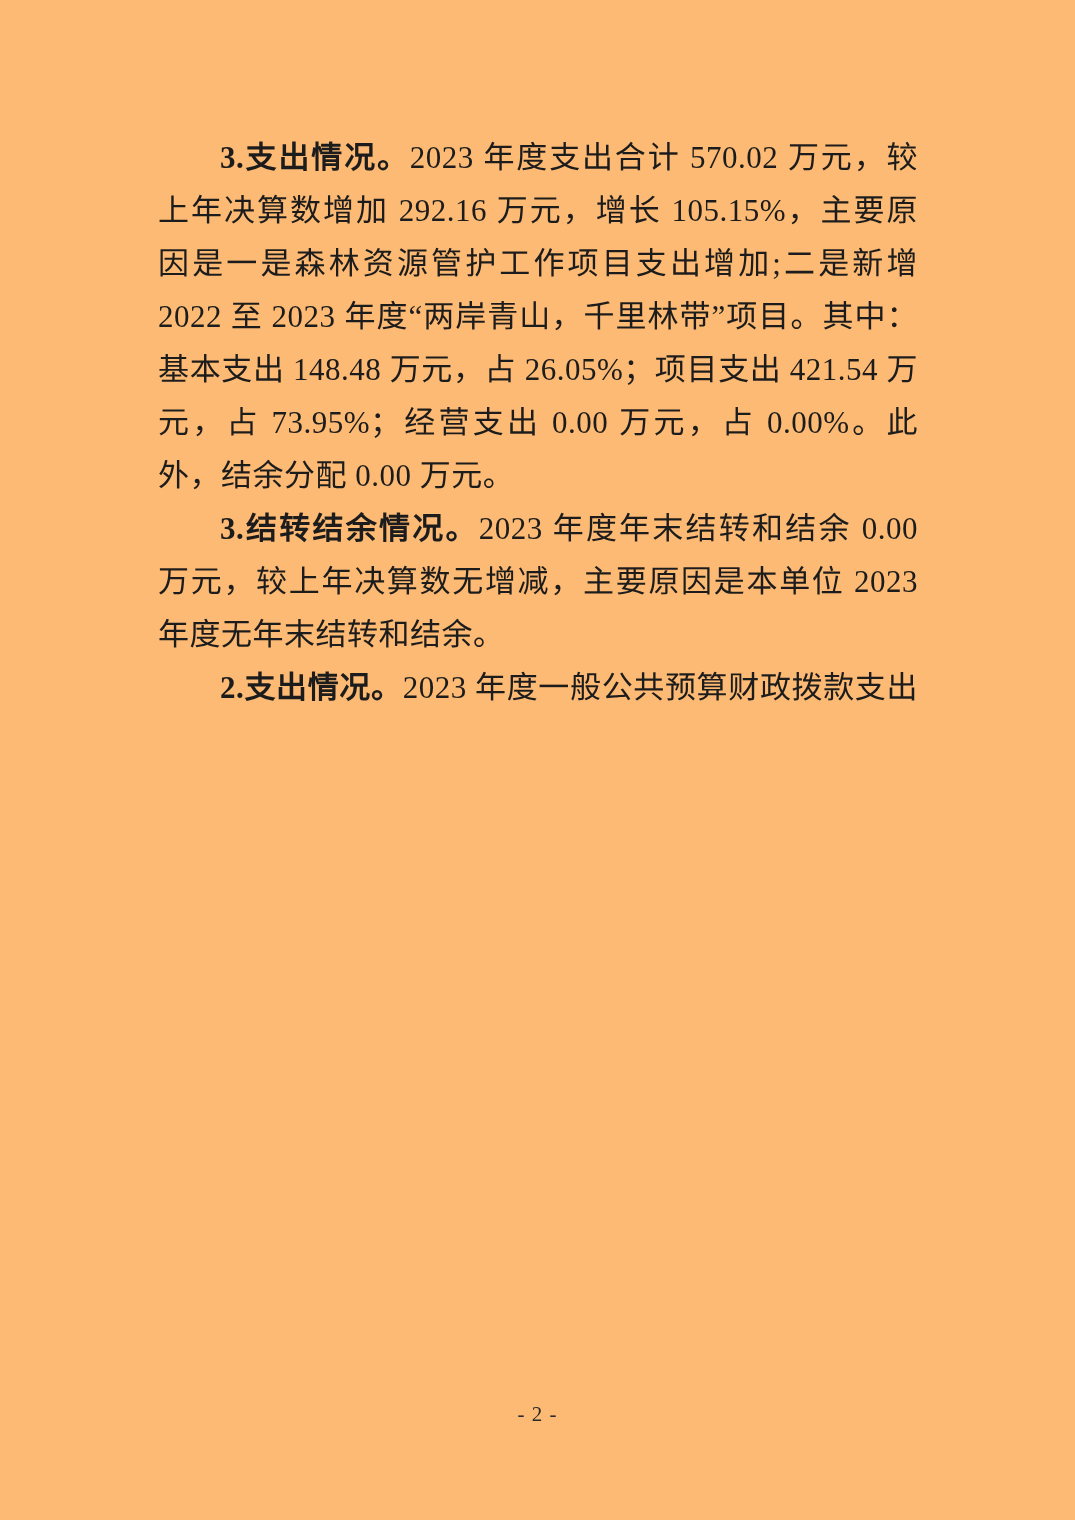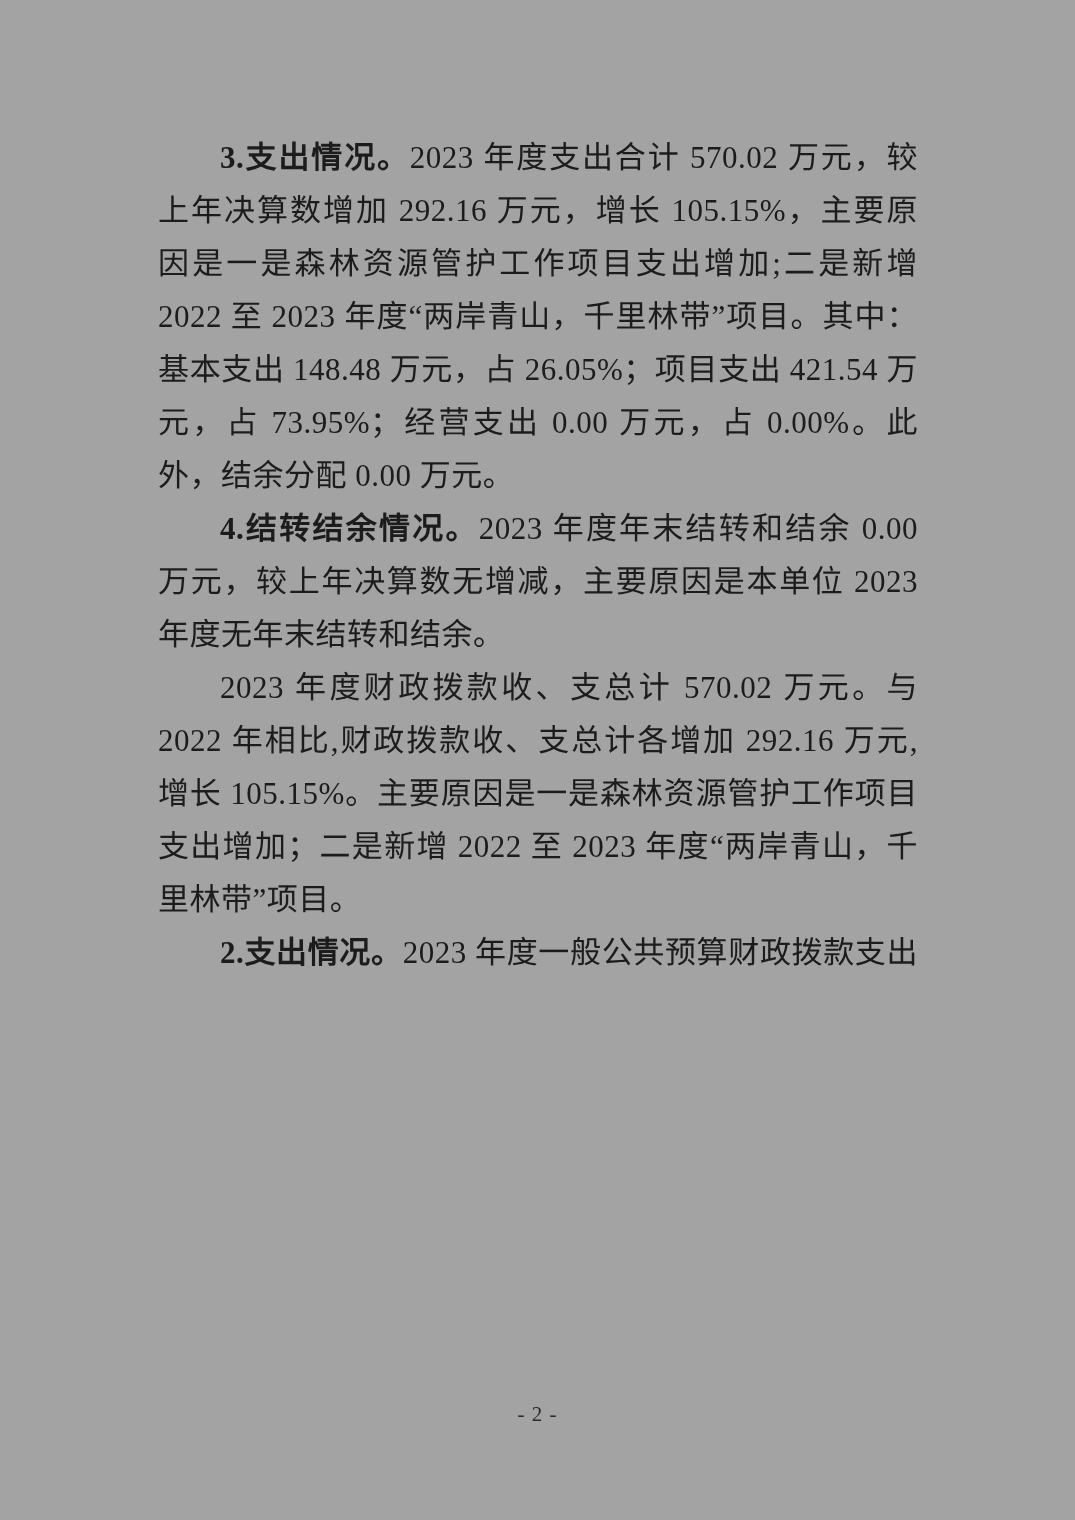--- a/index.html
+++ b/index.html
@@ -4,21 +4,21 @@
 <style>
   html, body {
     margin: 0;
     padding: 0;
     background: #ffffff;
   }
   .page {
     position: relative;
     width: 1075px;
     height: 1520px;
-    background: #a3a3a3;
+    background: #fdba74;
     overflow: hidden;
     font-family: "Liberation Serif", "DejaVu Serif", serif;
     color: #1c1c1c;
   }
   .content {
     position: absolute;
     left: 158px;
     right: 157px;
     top: 131px;
   }
@@ -51,18 +51,17 @@
     letter-spacing: 1px;
     color: #2a2a2a;
   }
 </style>
 </head>
 <body>
 
 <div class="page">
   <div class="content" id="paragraphs">
       <p class="para body"><b class="lead">3.支出情况。</b><span>2023 年度支出合计 570.02 万元，较上年决算数增加 292.16 万元，增长 105.15%，主要原因是一是森林资源管护工作项目支出增加;二是新增 2022 至 2023 年度“两岸青山，千里林带”项目。其中：基本支出 148.48 万元，占 26.05%；项目支出 421.54 万元，占 73.95%；经营支出 0.00 万元，占 0.00%。此外，结余分配 0.00 万元。</span></p>
-      <p class="para body"><b class="lead">4.结转结余情况。</b><span>2023 年度年末结转和结余 0.00 万元，较上年决算数无增减，主要原因是本单位 2023 年度无年末结转和结余。</span></p>
-      <p class="para body"><span>2023 年度财政拨款收、支总计 570.02 万元。与 2022 年相比,财政拨款收、支总计各增加 292.16 万元,增长 105.15%。主要原因是一是森林资源管护工作项目支出增加；二是新增 2022 至 2023 年度“两岸青山，千里林带”项目。</span></p>
+      <p class="para body"><b class="lead">3.结转结余情况。</b><span>2023 年度年末结转和结余 0.00 万元，较上年决算数无增减，主要原因是本单位 2023 年度无年末结转和结余。</span></p>
       <p class="para body"><b class="lead">2.支出情况。</b><span>2023 年度一般公共预算财政拨款支出</span></p>
     </div>
   <div class="footer">- 2 -</div>
 </div>
 
 </body></html>

